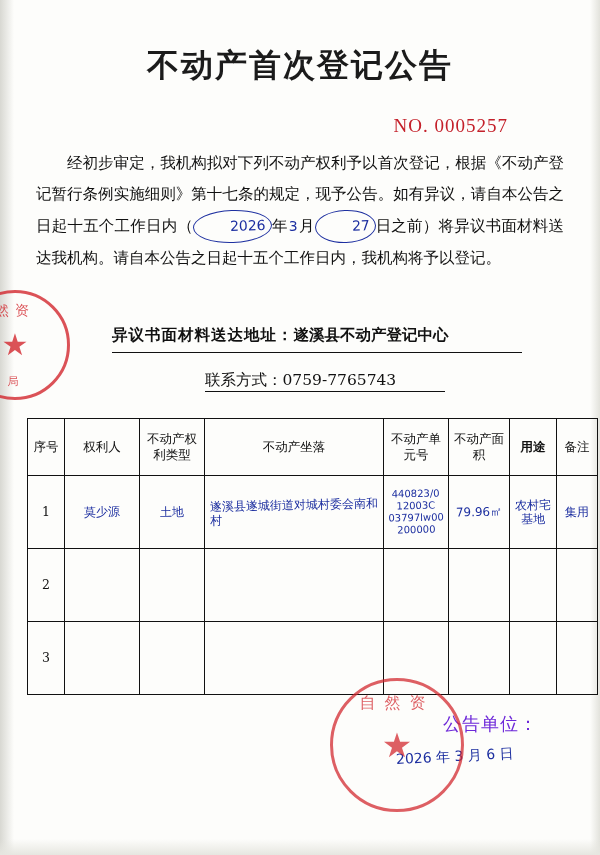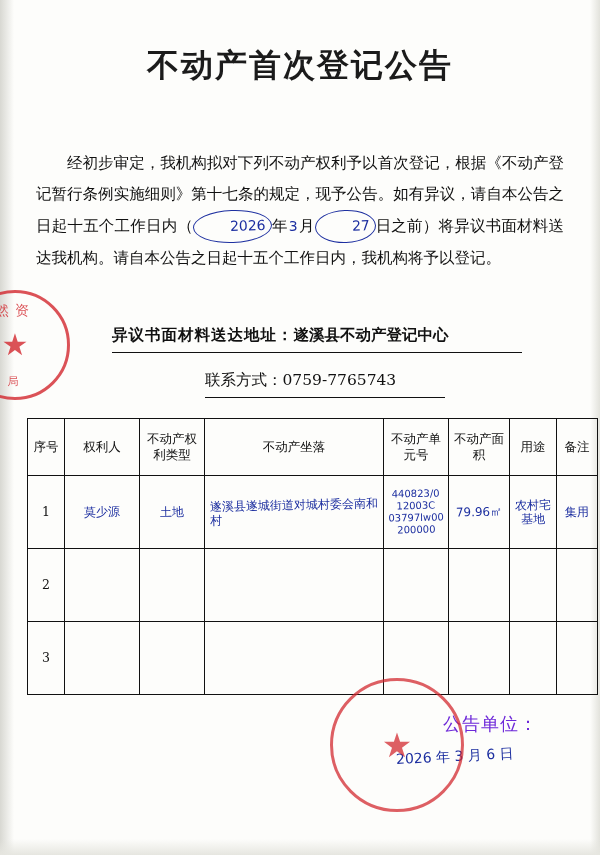--- a/index.html
+++ b/index.html
@@ -111,21 +111,20 @@
 
   .phone-line {
     position: absolute;
     left: 205px;
     top: 370px;
     width: 240px;
     font-size: 15.5px;
     font-family: "DejaVu Serif", serif;
     color: #111;
     border-bottom: 1.5px solid #111;
-    padding-bottom: 6px;
   }
 
   table.reg-table {
     position: absolute;
     left: 27px;
     top: 418px;
     width: 546px;
     border-collapse: collapse;
     table-layout: fixed;
     padding-left: 48px;
@@ -146,21 +145,21 @@
   }
   table.reg-table tbody td {
     height: 68px;
   }
   .col-seq { width: 34px; }
   .col-owner { width: 72px; }
   .col-type { width: 62px; }
   .col-loc { width: 176px; }
   .col-unit { width: 62px; }
   .col-area { width: 58px; }
-  .col-use { width: 44px; }
+  .col-use { width: 44px; font-weight: bold; }
   .col-note { width: 38px; }
 
   .hw {
     color: #1d2fa0;
     font-family: "DejaVu Sans", sans-serif;
     font-size: 12px;
     line-height: 14px;
     display: block;
     text-align: center;
     transform: rotate(-1.2deg);
@@ -244,20 +243,21 @@
 <body>
 
 <div class="page">
 
   <div class="scan-edge-left"></div>
   <div class="scan-edge-right"></div>
   <div class="scan-edge-bottom"></div>
 
   <div class="doc-title">不动产首次登记公告</div>
 
+  <div class="doc-number">NO. 0005257</div>
 
   <div class="body-text">
     <span>经初步审定，我机构拟对下列不动产权利予以首次登记，根据《不动产登记暂行条例实施细则》第十七条的规定，现予公告。如有异议，请自本公告之日起十五个工作日内（</span><span class="hand-inline hand-circle">2026</span><span>年</span><span class="hand-inline">3</span><span>月</span><span class="hand-inline hand-circle">27</span><span>日之前）将异议书面材料送达我机构。请自本公告之日起十五个工作日内，我机构将予以登记。</span>
   </div>
 
   <div class="addr-line">
     <span class="label">异议书面材料送达地址：</span><span>遂溪县不动产登记中心</span>
   </div>
 
   <div class="phone-line">
@@ -328,16 +328,17 @@
   <div class="footer-unit">公告单位：</div>
   <div class="footer-date">2026 年 3 月 6 日</div>
 
   <div class="seal seal-left">
     <div class="seal-text-top">然资</div>
     <div class="seal-star">★</div>
     <div class="seal-text-bottom">局</div>
   </div>
 
   <div class="seal seal-main">
+    <div class="seal-text-top">自然资</div>
     <div class="seal-star">★</div>
   </div>
 
 </div>
 
 </body></html>

